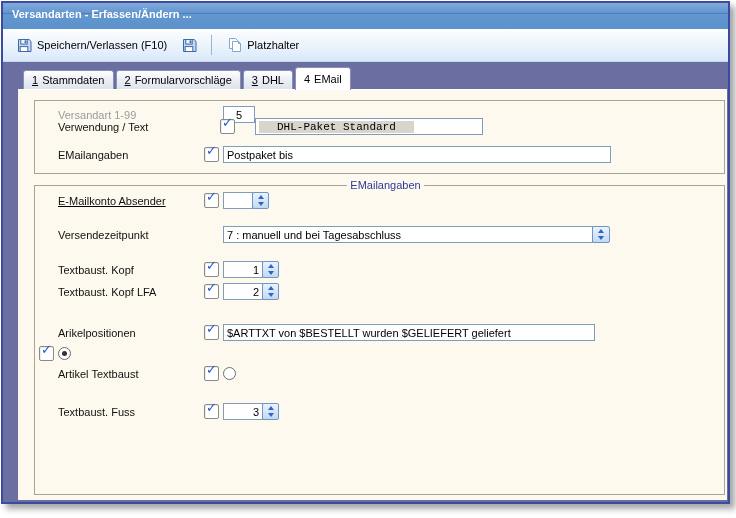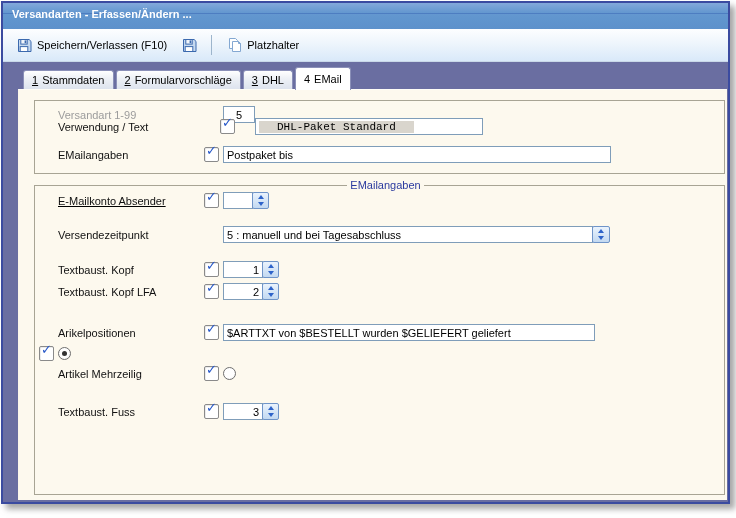--- a/index.html
+++ b/index.html
@@ -177,21 +177,21 @@
         <span class="spin">
             <i class="up"></i>
             <i class="dn"></i>
           </span>
       </div>
 
       <div class="row" style="top:136px;">
         <span class="lbl">Versendezeitpunkt</span>
         <span class="spacer"></span>
         <div class="tf df" style="width:370px;">
-          <span>5 : manuell und bei Tagesabschluss</span>
+          <span>7 : manuell und bei Tagesabschluss</span>
         </div>
         <span class="spin wide">
             <i class="up"></i>
             <i class="dn"></i>
           </span>
       </div>
 
       <div class="row" style="top:171px;">
         <span class="lbl">Textbaust. Kopf</span>
         <span class="cbx">
@@ -225,21 +225,21 @@
       </div>
 
       <div class="row" style="top:255px;">
         <span class="cbx">
           <span class="mark">✓</span>
         </span>
         <span class="radio on"></span>
       </div>
 
       <div class="row" style="top:275px;">
-        <span class="lbl">Artikel Mehrzeilig</span>
+        <span class="lbl">Artikel Textbaust</span>
         <span class="cbx">
           <span class="mark">✓</span>
         </span>
         <span class="radio"></span>
       </div>
 
       <div class="row" style="top:313px;">
         <span class="lbl">Textbaust. Fuss</span>
         <span class="cbx">
           <span class="mark">✓</span>

